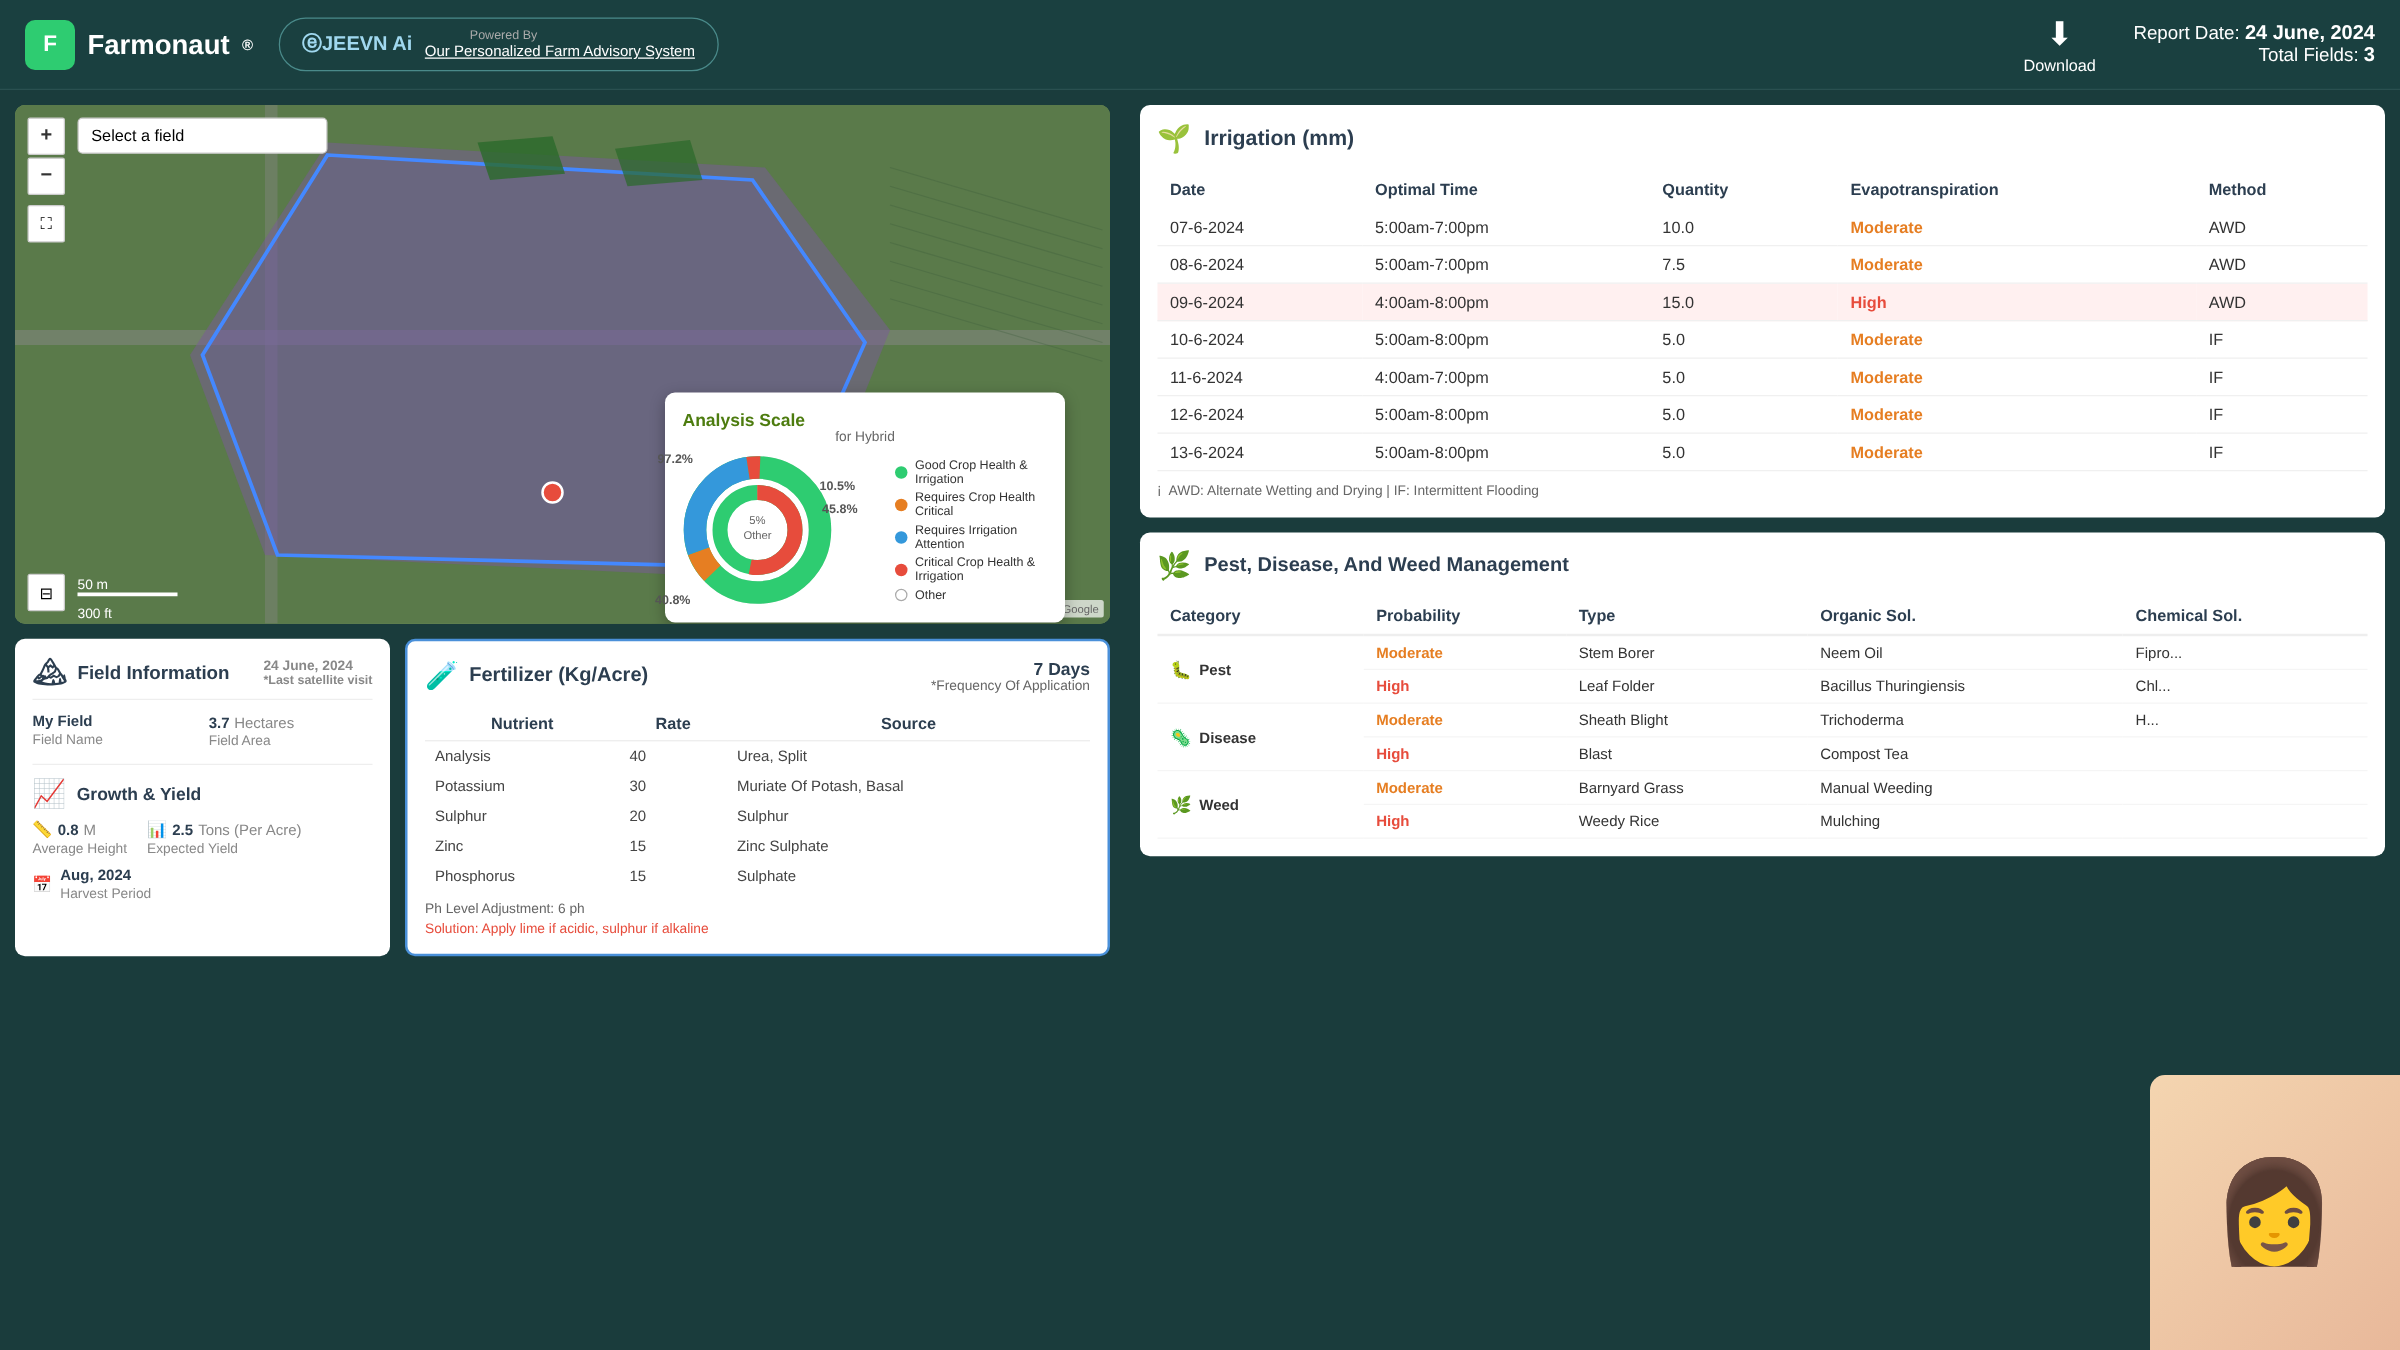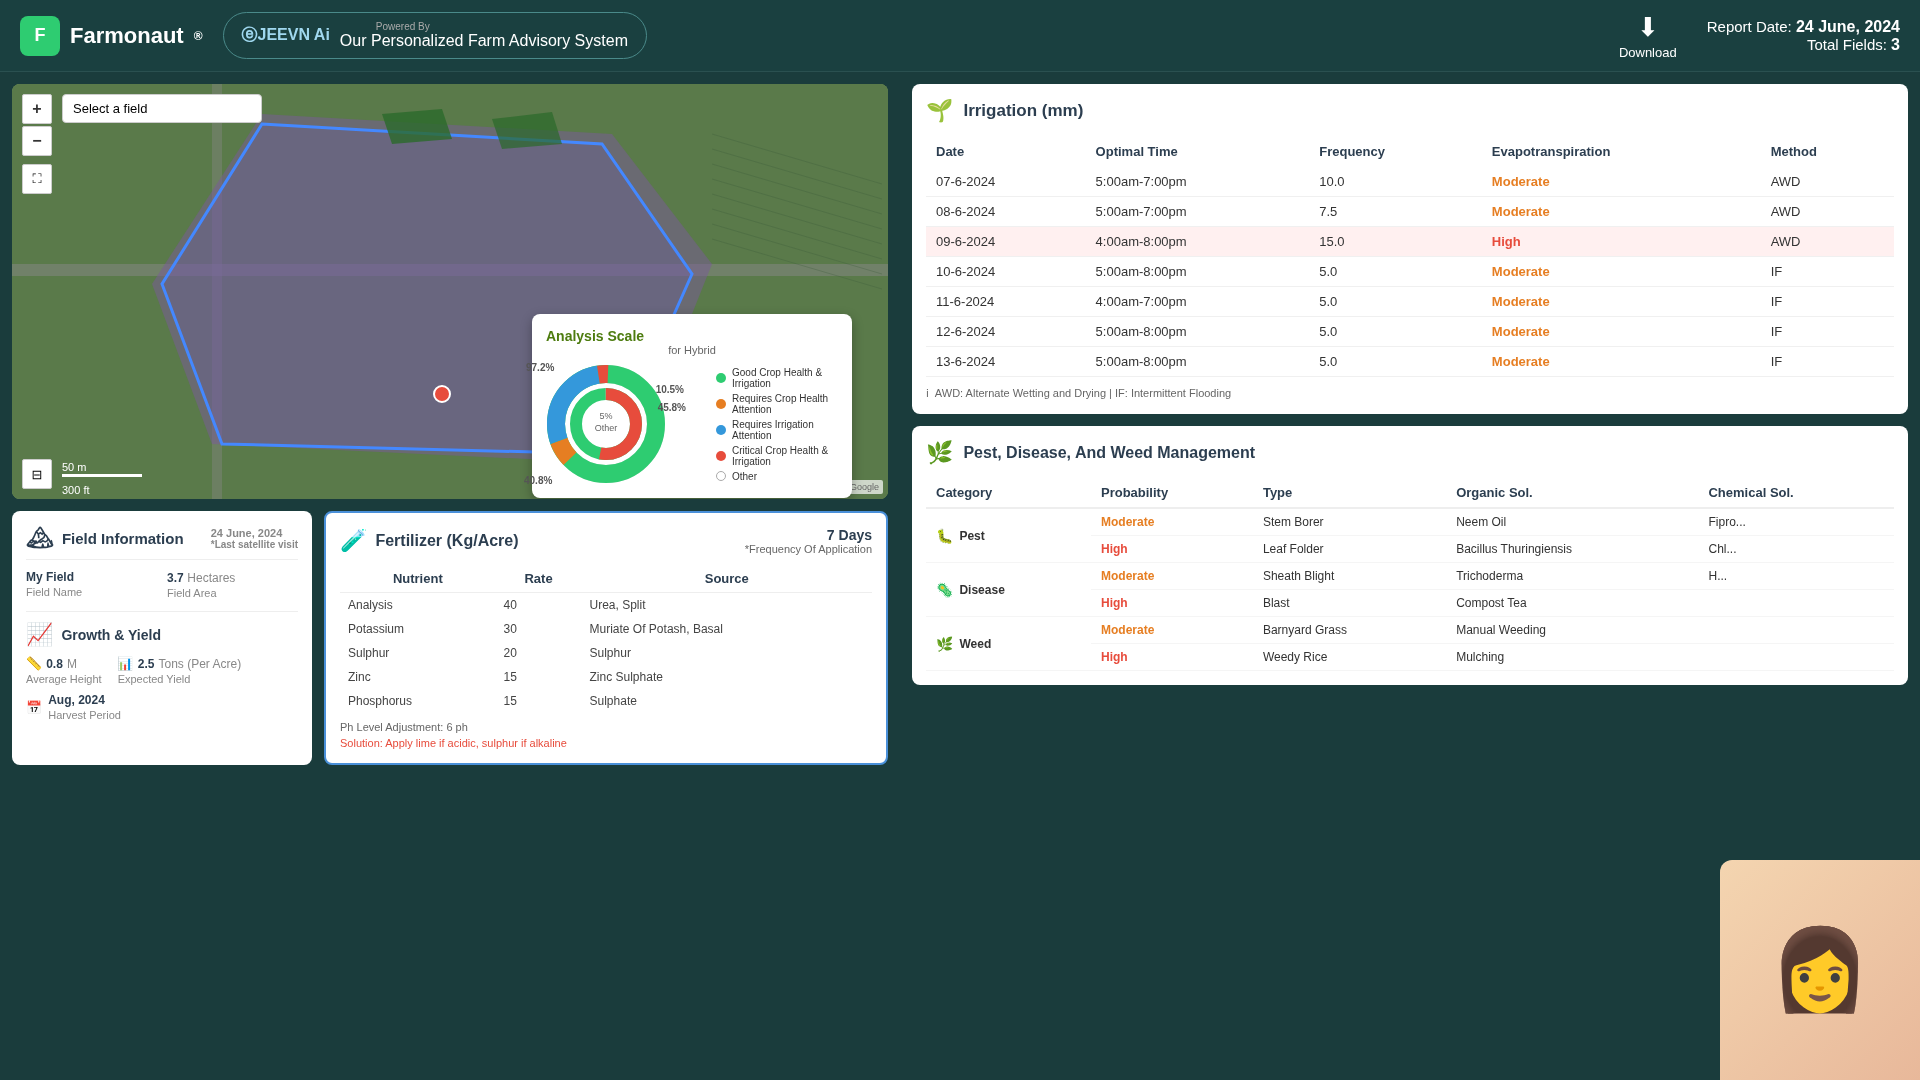--- a/index.html
+++ b/index.html
@@ -23,21 +23,21 @@
       border: 1px solid #4a8a8a;
       border-radius: 24px;
       padding: 8px 18px;
       display: flex;
       align-items: center;
       gap: 10px;
       color: white;
     }
     .jeevn-brand { font-size: 16px; font-weight: bold; color: #a0d8ef; }
     .powered-by { font-size: 10px; color: #aaa; padding-left: 36px; }
-    .powered-desc { font-size: 16px; color: white; }
+    .powered-desc { font-size: 12px; color: white; text-decoration: underline; }
     .header-right { display: flex; align-items: center; gap: 30px; color: white; }
     .download-btn { display: flex; flex-direction: column; align-items: center; color: white; cursor: pointer; }
     .download-icon { font-size: 26px; color: white; margin-bottom: 2px; }
     .report-info { text-align: right; }
     .report-date { font-size: 15px; }
     .report-date strong { font-size: 16px; color: white; }
     .total-fields { font-size: 15px; }
     .total-fields strong { font-size: 16px; color: white; }
 
     
@@ -271,21 +271,21 @@
             <div style="position:absolute;bottom:-2px;left:-22px;font-size:10px;font-weight:bold;color:#555">40.8%</div>
             <div style="position:absolute;top:38px;right:-20px;font-size:10px;font-weight:bold;color:#555">45.8%</div>
           </div>
           <div class="legend">
             <div class="legend-item">
               <div class="legend-dot" style="background:#2ecc71"></div>
               <span>Good Crop Health &amp; Irrigation</span>
             </div>
             <div class="legend-item">
               <div class="legend-dot" style="background:#e67e22"></div>
-              <span>Requires Crop Health Attention</span>
+              <span>Requires Crop Health Critical</span>
             </div>
             <div class="legend-item">
               <div class="legend-dot" style="background:#3498db"></div>
               <span>Requires Irrigation Attention</span>
             </div>
             <div class="legend-item">
               <div class="legend-dot" style="background:#e74c3c"></div>
               <span>Critical Crop Health &amp; Irrigation</span>
             </div>
             <div class="legend-item">
@@ -417,21 +417,21 @@
     <div class="irrigation-panel">
       <div class="irr-header">
         <span class="irr-icon">🌱</span>
         <span>Irrigation (mm)</span>
       </div>
       <table class="irr-table">
         <thead>
           <tr>
             <th>Date</th>
             <th>Optimal Time</th>
-            <th>Frequency</th>
+            <th>Quantity</th>
             <th>Evapotranspiration</th>
             <th>Method</th>
           </tr>
         </thead>
         <tbody id="irr-tbody">
         <tr>
     <td>07-6-2024</td>
     <td>5:00am-7:00pm</td>
     <td>10.0</td>
     <td><span class="tag-moderate">Moderate</span></td>

